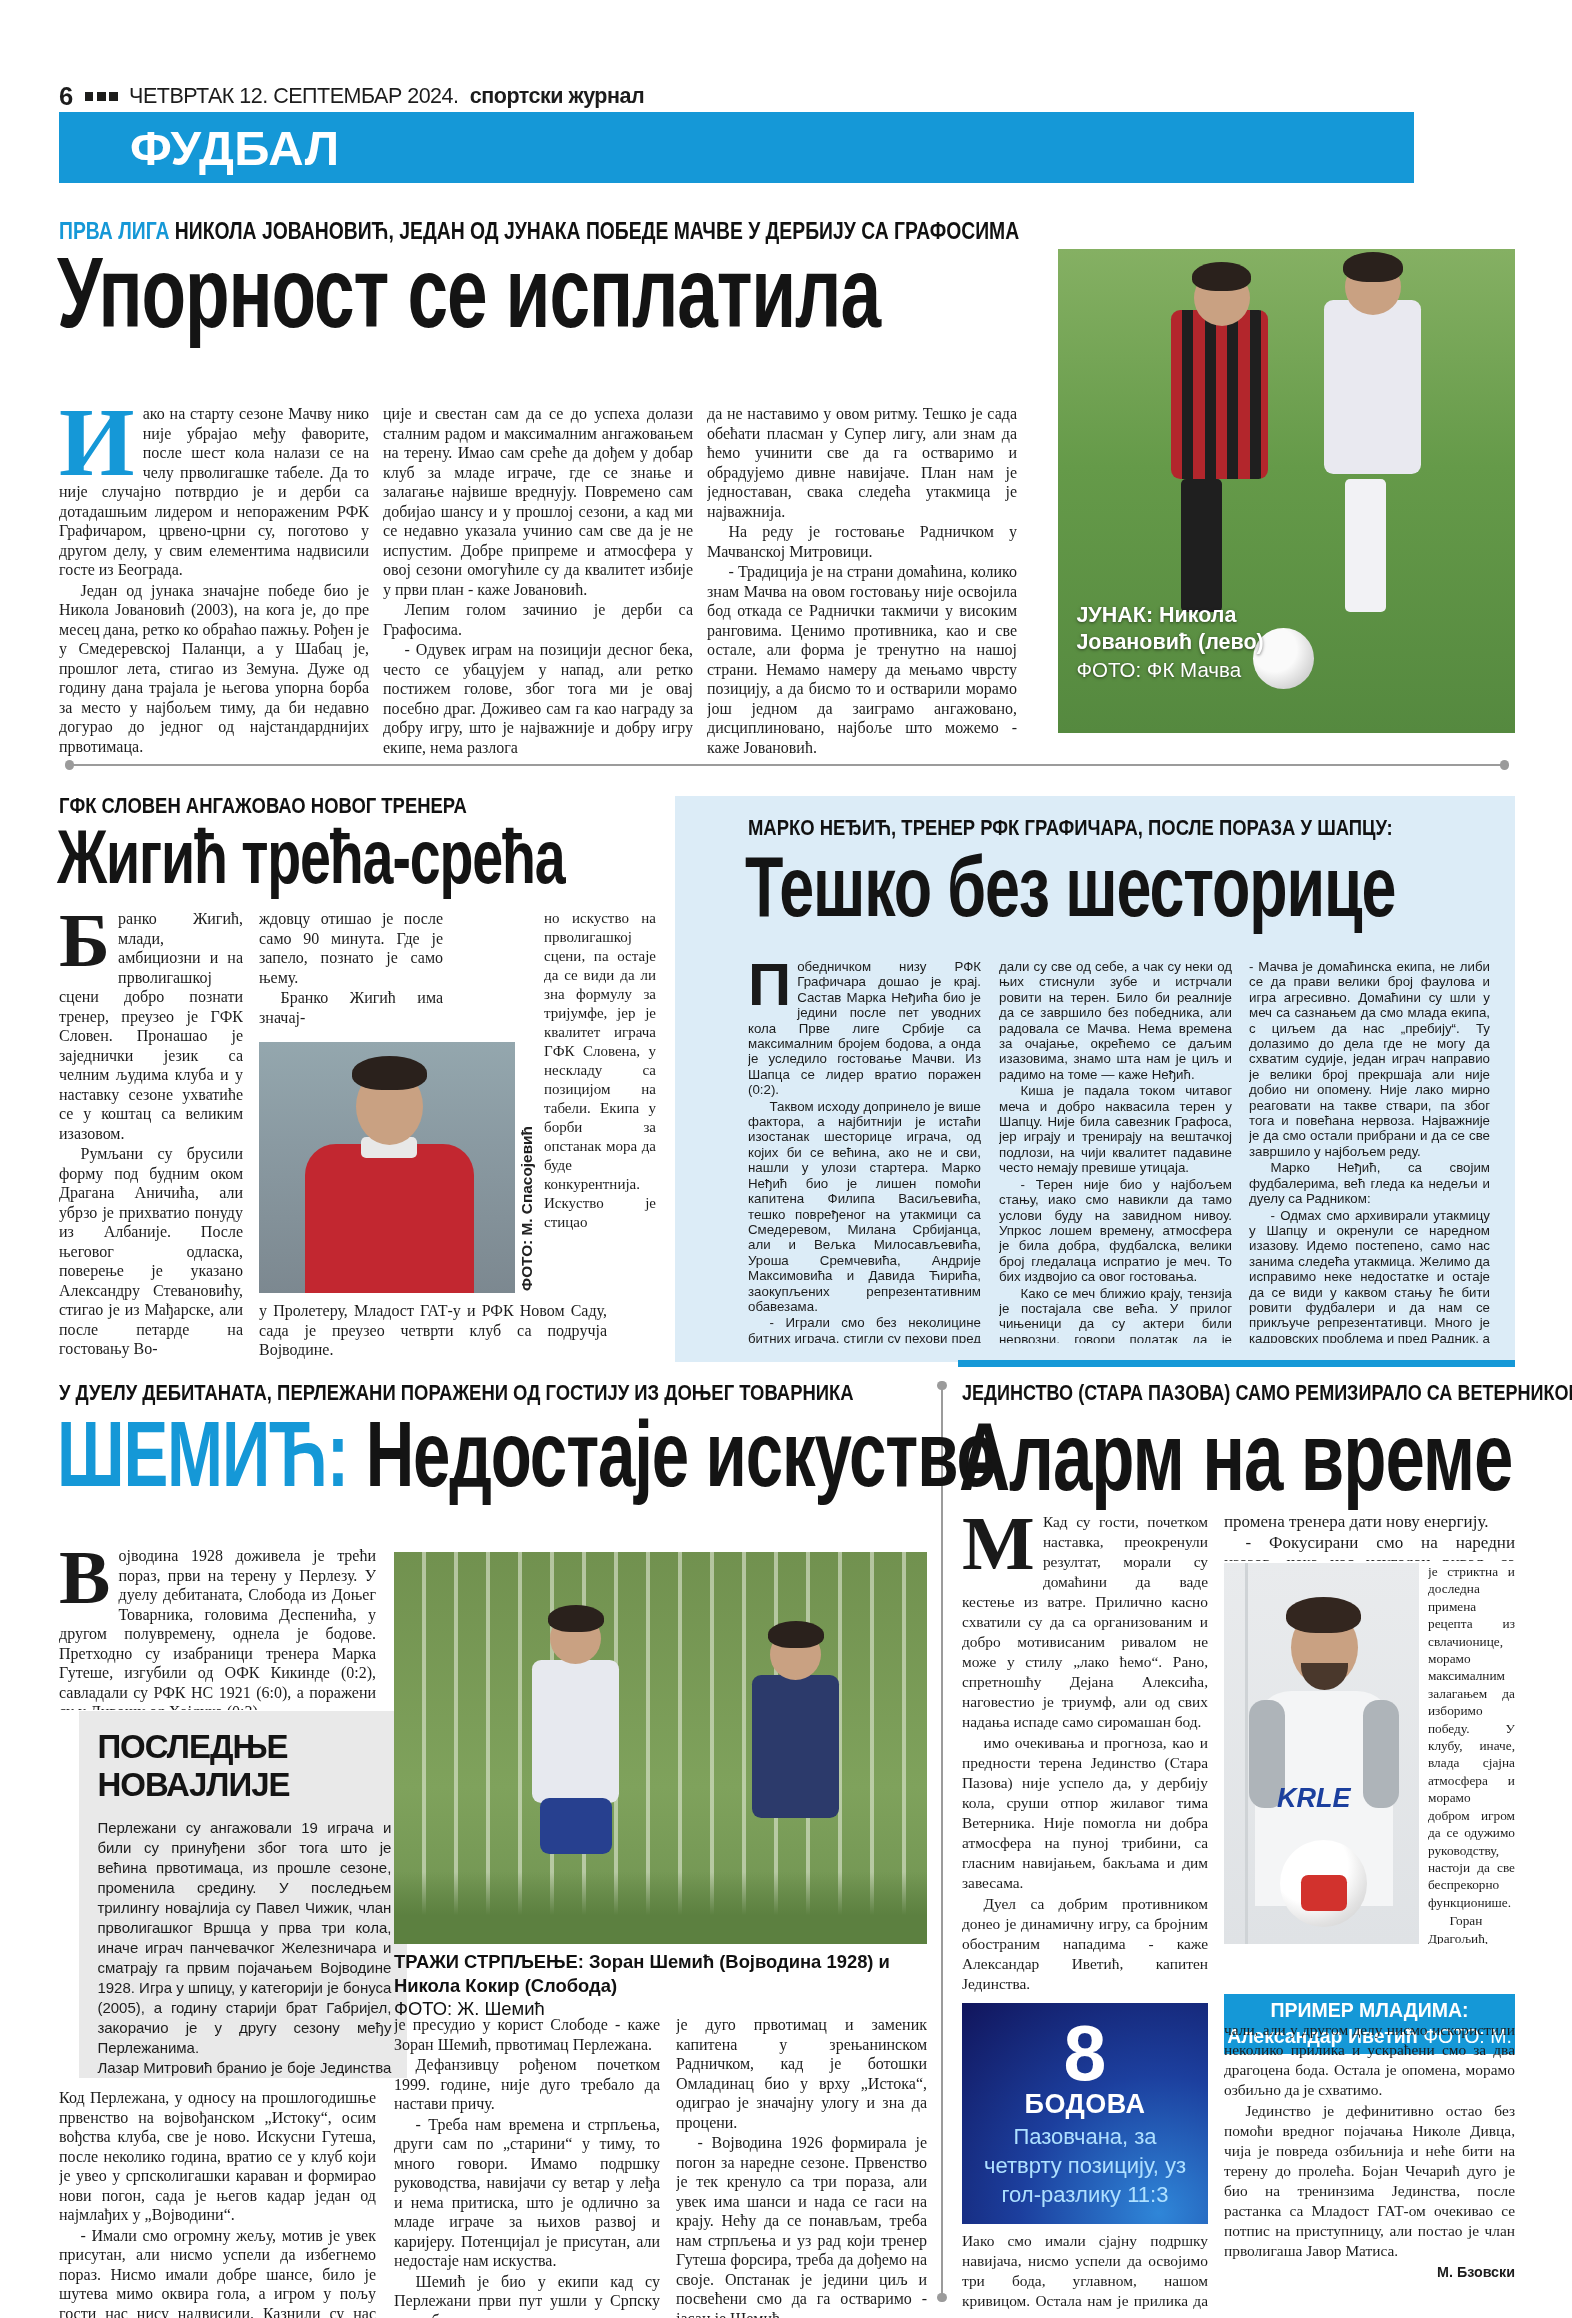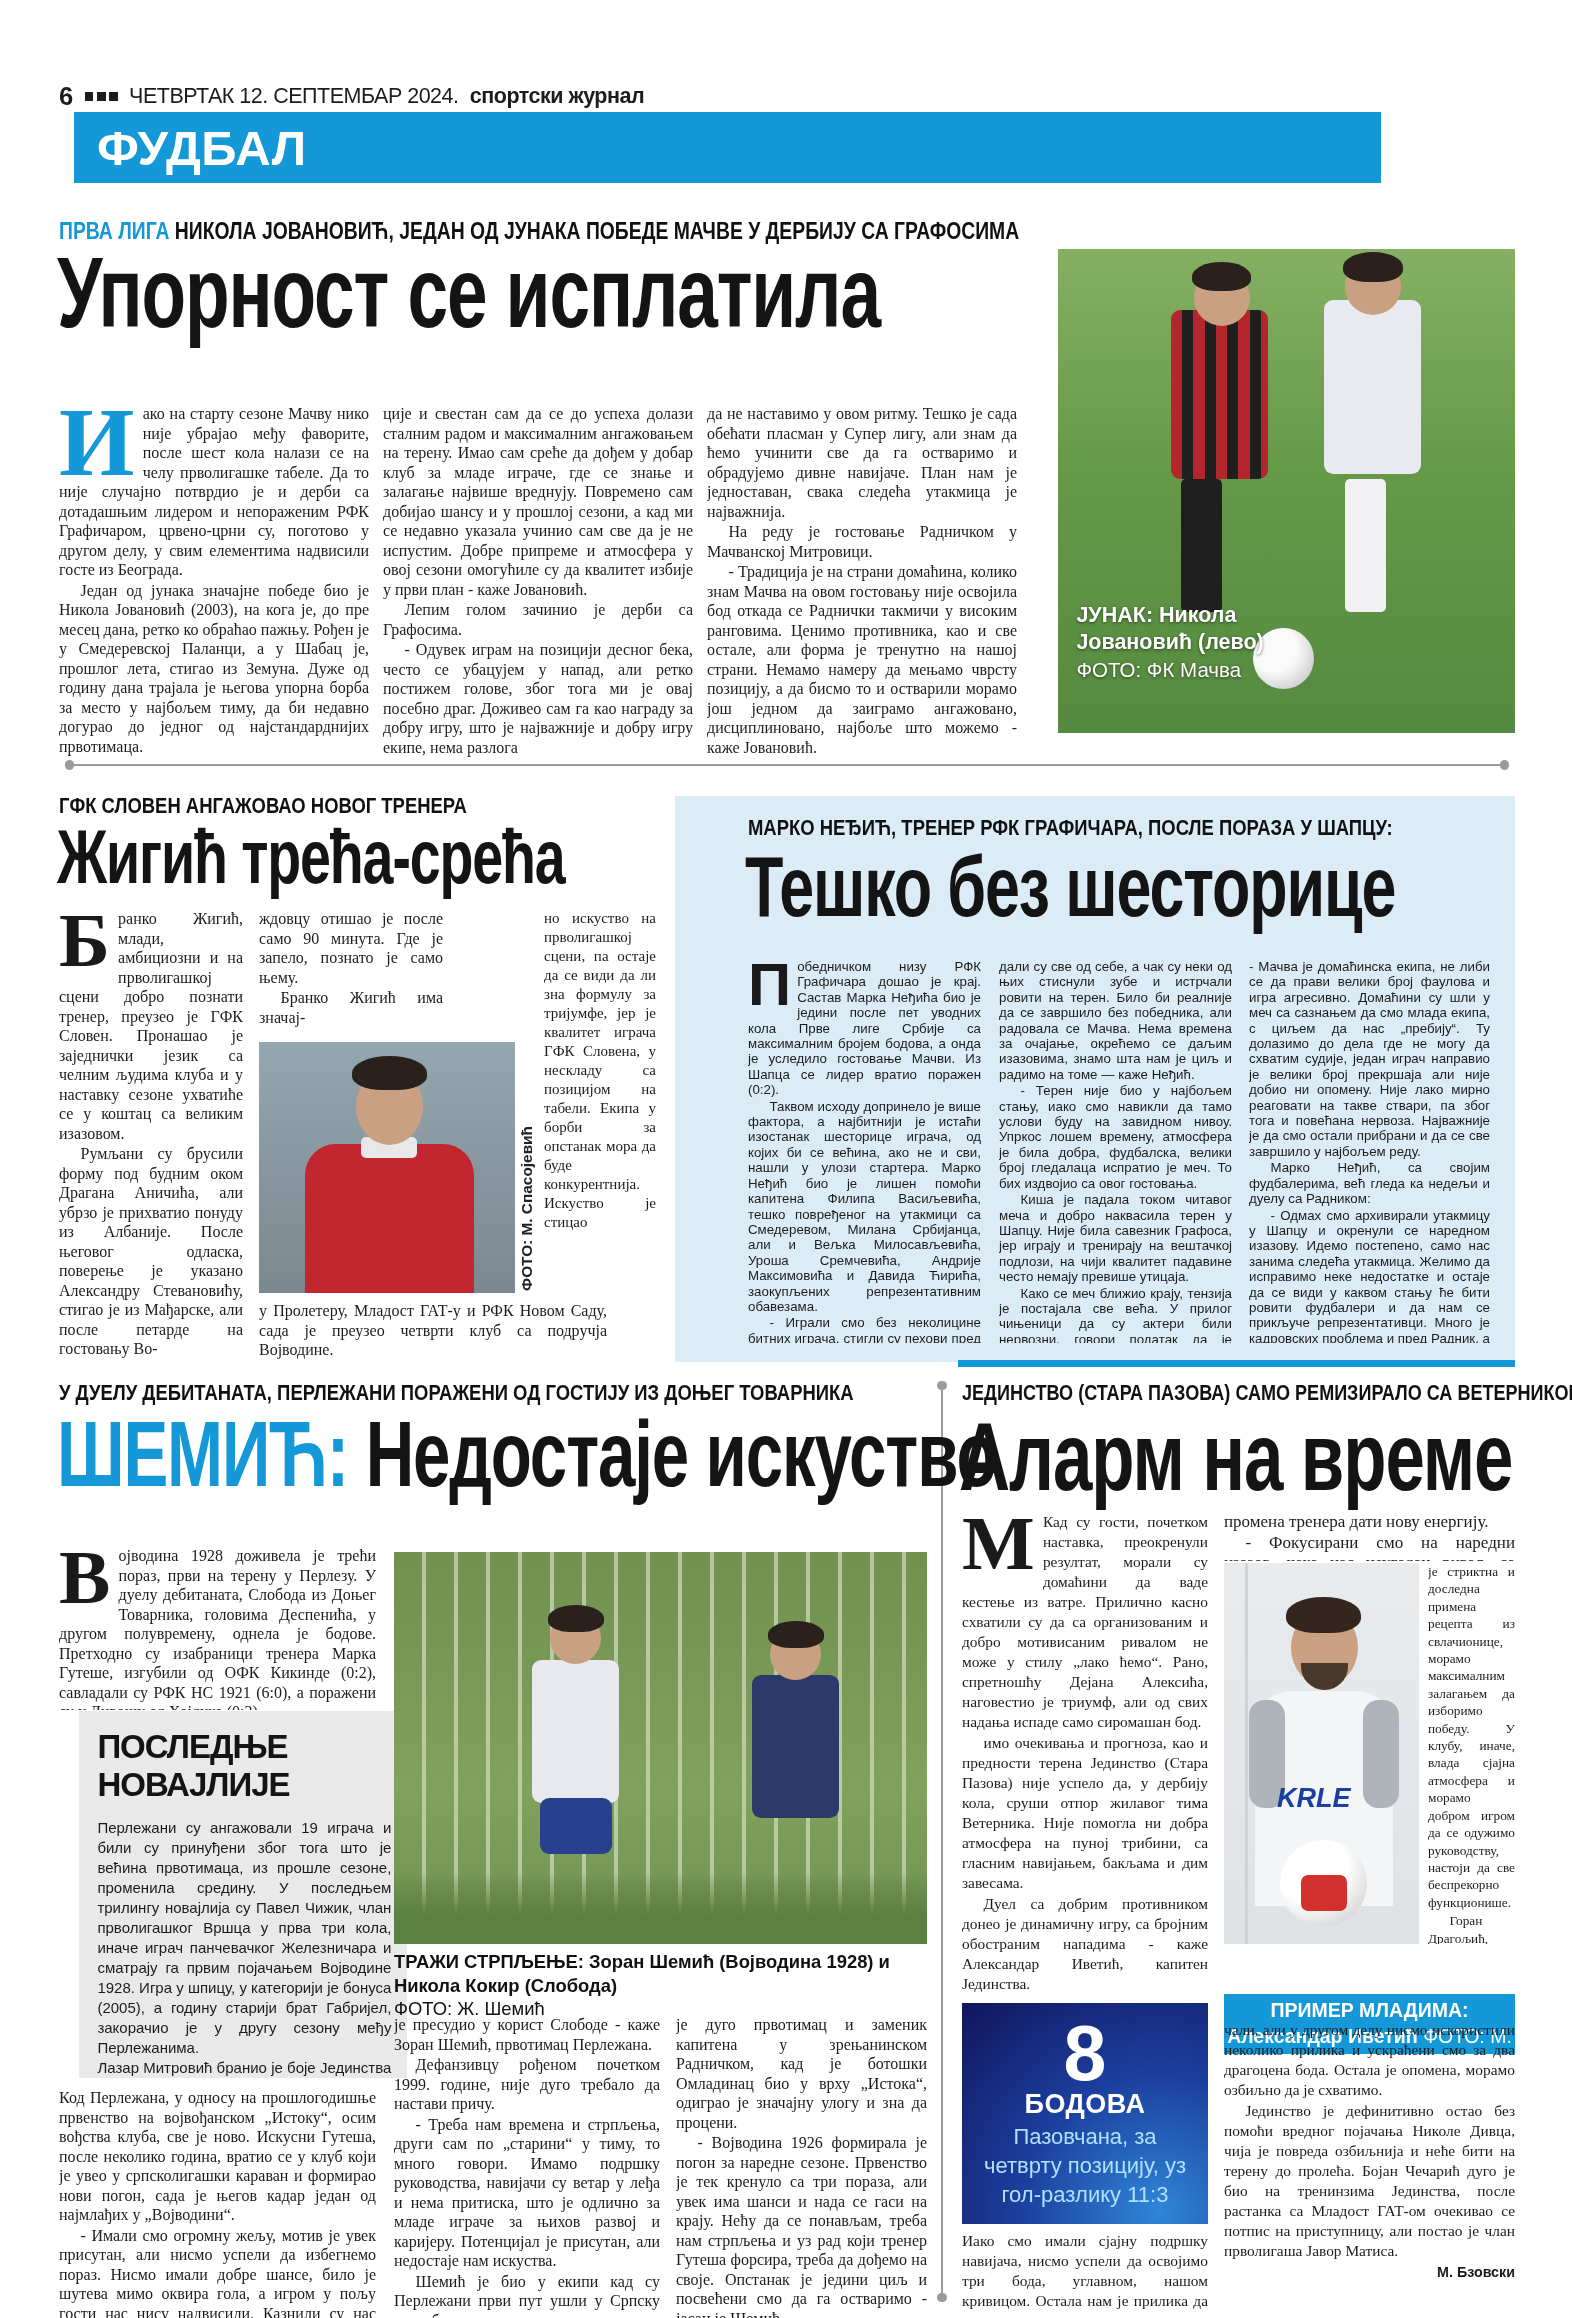--- a/index.html
+++ b/index.html
@@ -26,21 +26,21 @@
   .v-divider{position:absolute;width:2px;background:#9b9b9b;}
   .v-divider::before,.v-divider::after{content:"";position:absolute;left:-3.6px;width:9.2px;height:9.2px;border-radius:50%;background:#9b9b9b;}
   .v-divider::before{top:-2px;} .v-divider::after{bottom:-2px;}
   
   .masthead{left:59px;top:82px;width:1456px;display:flex;align-items:center;gap:11.3px;}
   .pagenum{font-family:"Liberation Sans","DejaVu Sans",sans-serif;font-weight:800;font-size:25.6px;}
   .squares{display:inline-flex;gap:3.6px;}
   .squares i{width:8.7px;height:8.7px;background:#1d1d1b;}
   .dateline{font-family:"Liberation Sans","DejaVu Sans",sans-serif;font-size:21.5px;font-weight:400;letter-spacing:-0.5px;}
   .pubname{font-family:"Liberation Sans","DejaVu Sans",sans-serif;font-size:21.5px;font-weight:800;letter-spacing:-0.5px;}
-  .section-banner{left:74px;top:112px;width:1307px;height:71px;background:#1598d7;display:flex;align-items:center;}
+  .section-banner{left:59px;top:112px;width:1307px;height:71px;background:#1598d7;display:flex;align-items:center;padding-left:48px;}
   .section-banner span{color:#fff;font-family:"Liberation Sans","DejaVu Sans",sans-serif;
       font-weight:800;font-size:49px;margin-left:23px;letter-spacing:0.5px;}
   
   .photo{position:absolute;overflow:hidden;}
   .ph-main{background:linear-gradient(180deg,#85b063 0%,#659a49 45%,#55893f 100%);}
   .fig{position:absolute;border-radius:9.2px;}
   .head{position:absolute;border-radius:50%;background:#c9a182;}
   .hair{position:absolute;border-radius:50% 50% 40% 40%;background:#2a211c;}
   .ph-cap{position:absolute;color:#fff;font-family:"Liberation Sans","DejaVu Sans",sans-serif;
           font-size:21.5px;font-weight:800;line-height:27px;text-shadow:0 1px 3.1px rgba(0,0,0,.55);}
@@ -189,22 +189,22 @@
     <span class="dropcap" style="font-size:60px;padding-right:6.1px;">П</span>
     <div>
         <p>обедничком низу РФК Графичара дошао је крај. Састав Марка Неђића био је једини после пет уводних кола Прве лиге Србије са максималним бројем бодова, а онда је уследило гостовање Мачви. Из Шапца се лидер вратио поражен (0:2).</p>
         <p>Таквом исходу допринело је више фактора, а најбитнији је истаћи изостанак шесторице играча, од којих би се већина, ако не и сви, нашли у улози стартера. Марко Неђић био је лишен помоћи капитена Филипа Васиљевића, тешко повређеног на утакмици са Смедеревом, Милана Србијанца, али и Вељка Милосављевића, Уроша Сремчевића, Андрије Максимовића и Давида Ћирића, заокупљених репрезентативним обавезама.</p>
         <p>- Играли смо без неколицине битних играча, стигли су пехови пред дерби, па нам није било лако. Упркос томе, до 78. минута утакмица је могла да оде на обе стране. Поново смо примили гол после кикса, можда, и контрафаула, али не могу ништа да замерим играчима,</p>
       </div>
   </div>
   <div class="bodycol sansbody" style="left:999px;top:959px;width:233px;height:384px;">
     <div>
         <p>дали су све од себе, а чак су неки од њих стиснули зубе и истрчали ровити на терен. Било би реалније да се завршило без победника, али радовала се Мачва. Нема времена за очајање, окрећемо се даљим изазовима, знамо шта нам је циљ и радимо на томе — каже Неђић.</p>
+        <p>Киша је падала током читавог меча и добро наквасила терен у Шапцу. Није била савезник Графоса, јер играју и тренирају на вештачкој подлози, на чији квалитет падавине често немају превише утицаја.</p>
         <p>- Терен није био у најбољем стању, иако смо навикли да тамо услови буду на завидном нивоу. Упркос лошем времену, атмосфера је била добра, фудбалска, велики број гледалаца испратио је меч. То бих издвојио са овог гостовања.</p>
-        <p>Киша је падала током читавог меча и добро наквасила терен у Шапцу. Није била савезник Графоса, јер играју и тренирају на вештачкој подлози, на чији квалитет падавине често немају превише утицаја.</p>
         <p>Како се меч ближио крају, тензија је постајала све већа. У прилог чињеници да су актери били нервозни, говори податак да је виђено више од 50 прекршаја, уз осам жутих картона.</p>
       </div>
   </div>
   <div class="bodycol sansbody" style="left:1249px;top:959px;width:241px;height:384px;">
     <div>
         <p>- Мачва је домаћинска екипа, не либи се да прави велики број фаулова и игра агресивно. Домаћини су шли у меч са сазнањем да смо млада екипа, с циљем да нас „пребију“. Ту долазимо до дела где не могу да схватим судије, један играч направио је велики број прекршаја али није добио ни опомену. Није лако мирно реаговати на такве ствари, па због тога и повећана нервоза. Најважније је да смо остали прибрани и да се све завршило у најбољем реду.</p>
         <p>Марко Неђић, са својим фудбалерима, већ гледа ка недељи и дуелу са Радником:</p>
         <p>- Одмах смо архивирали утакмицу у Шапцу и окренули се наредном изазову. Идемо постепено, само нас занима следећа утакмица. Желимо да исправимо неке недостатке и остаје да се види у каквом стању ће бити ровити фудбалери и да нам се прикључе репрезентативци. Много је кадровских проблема и пред Радник, а противник је јак. Чека нас добра утакмица, јуришаћемо на победу.</p>
       </div>
 

